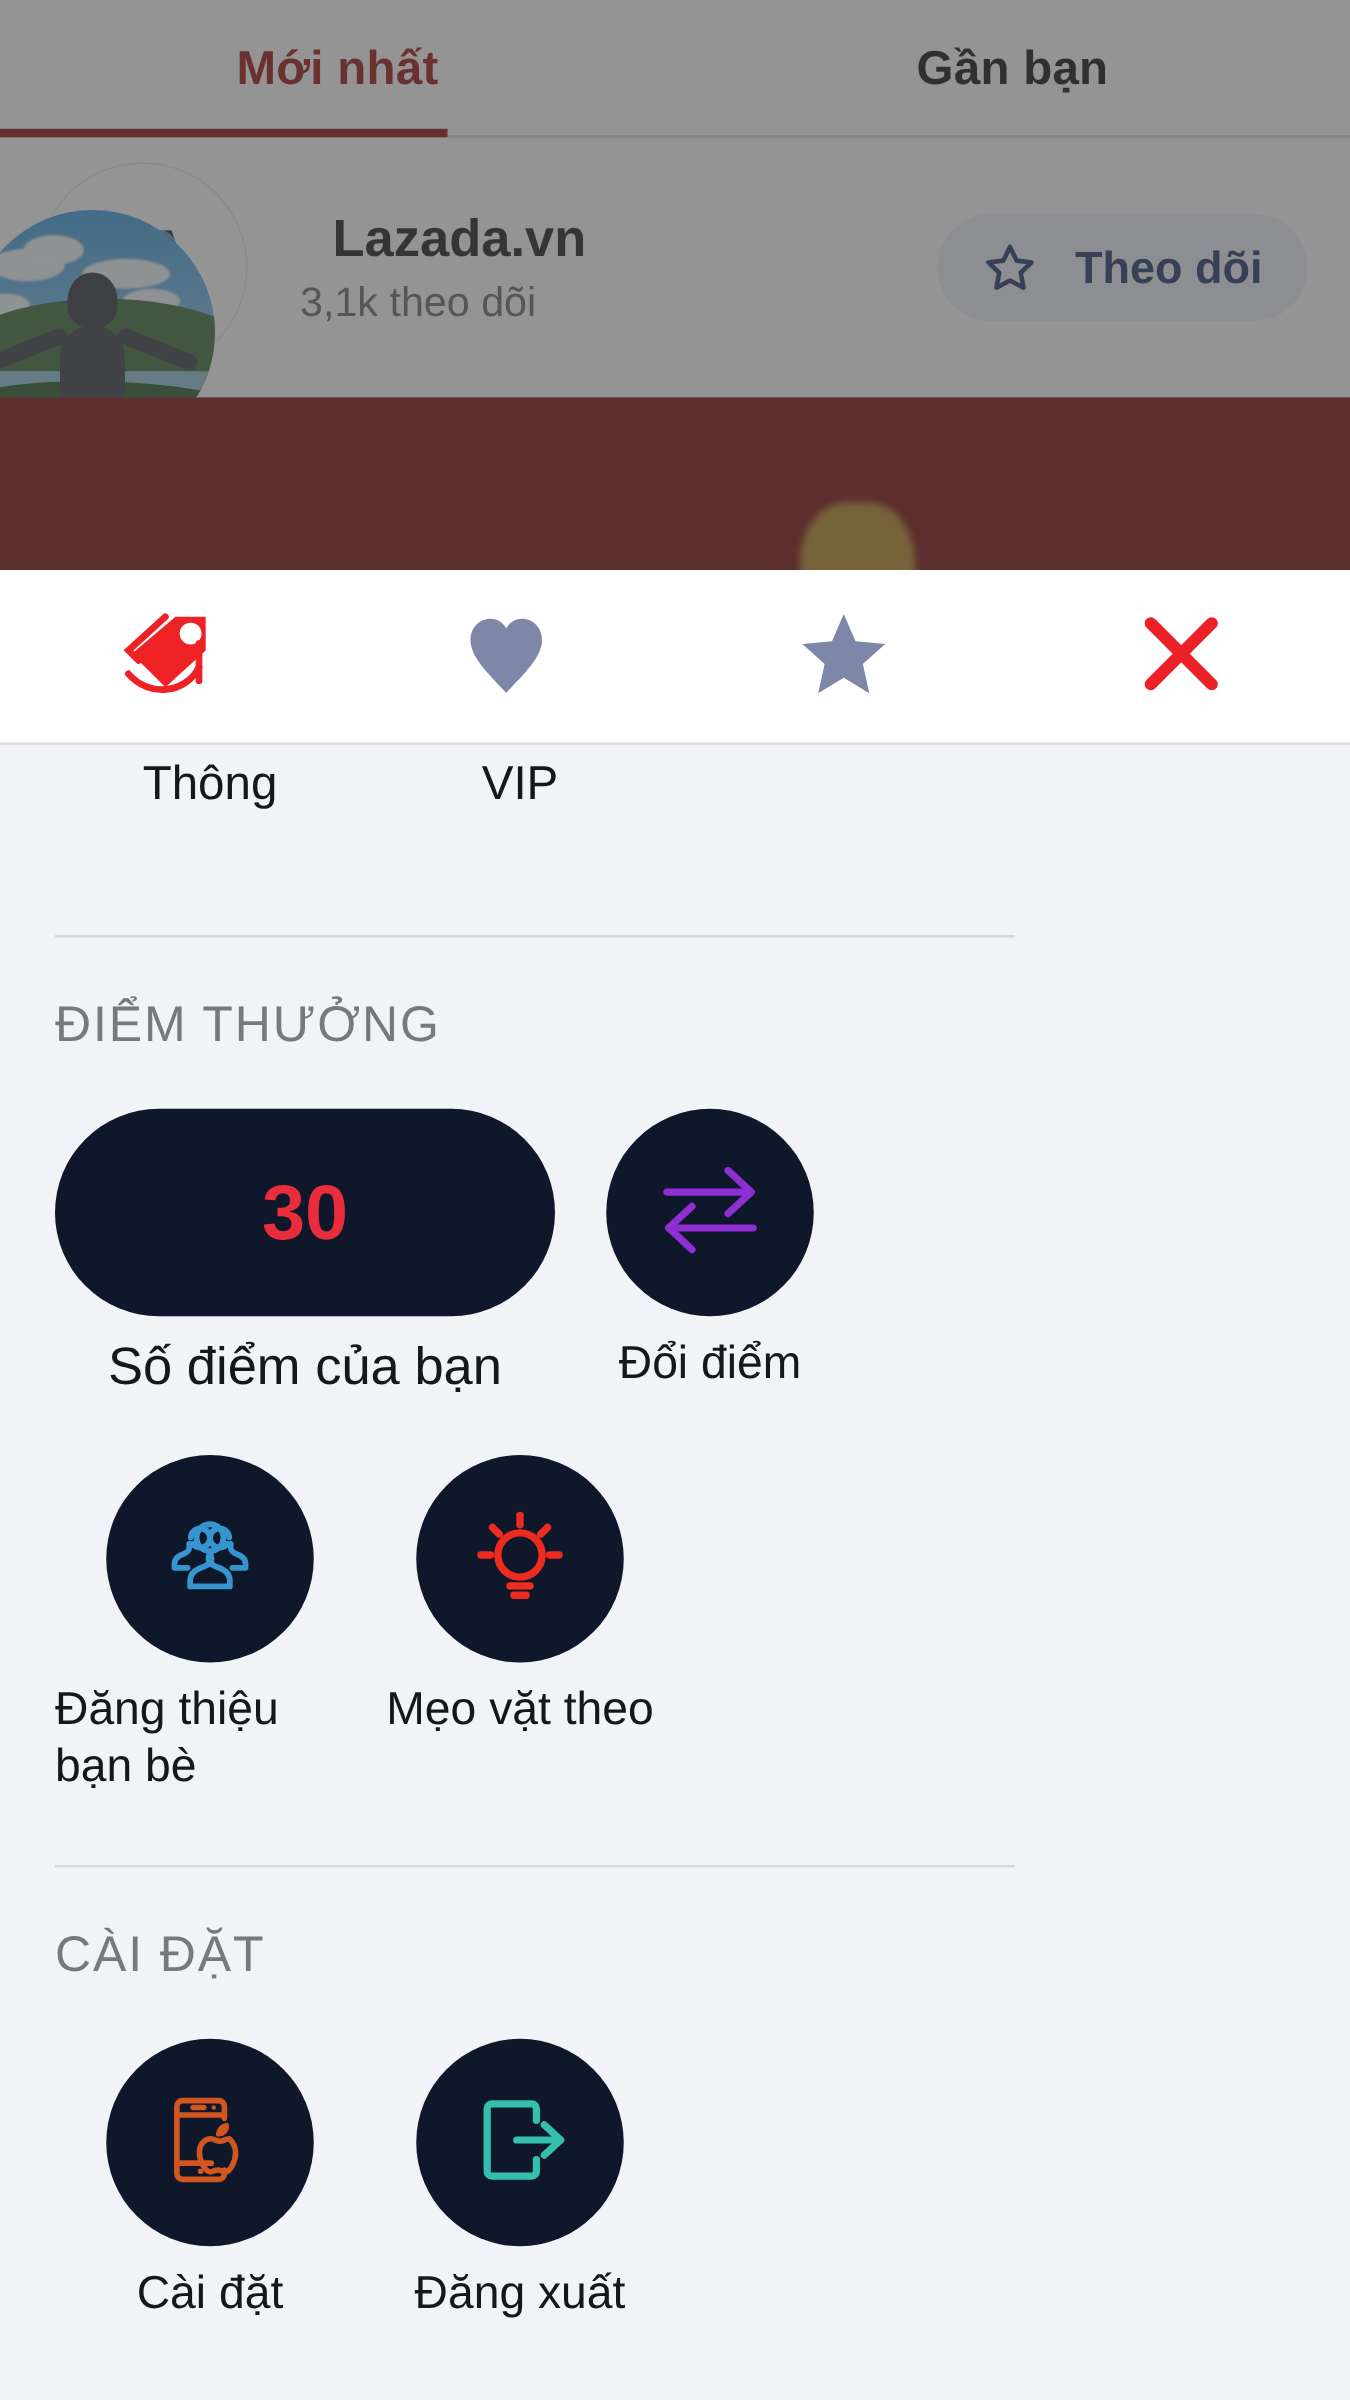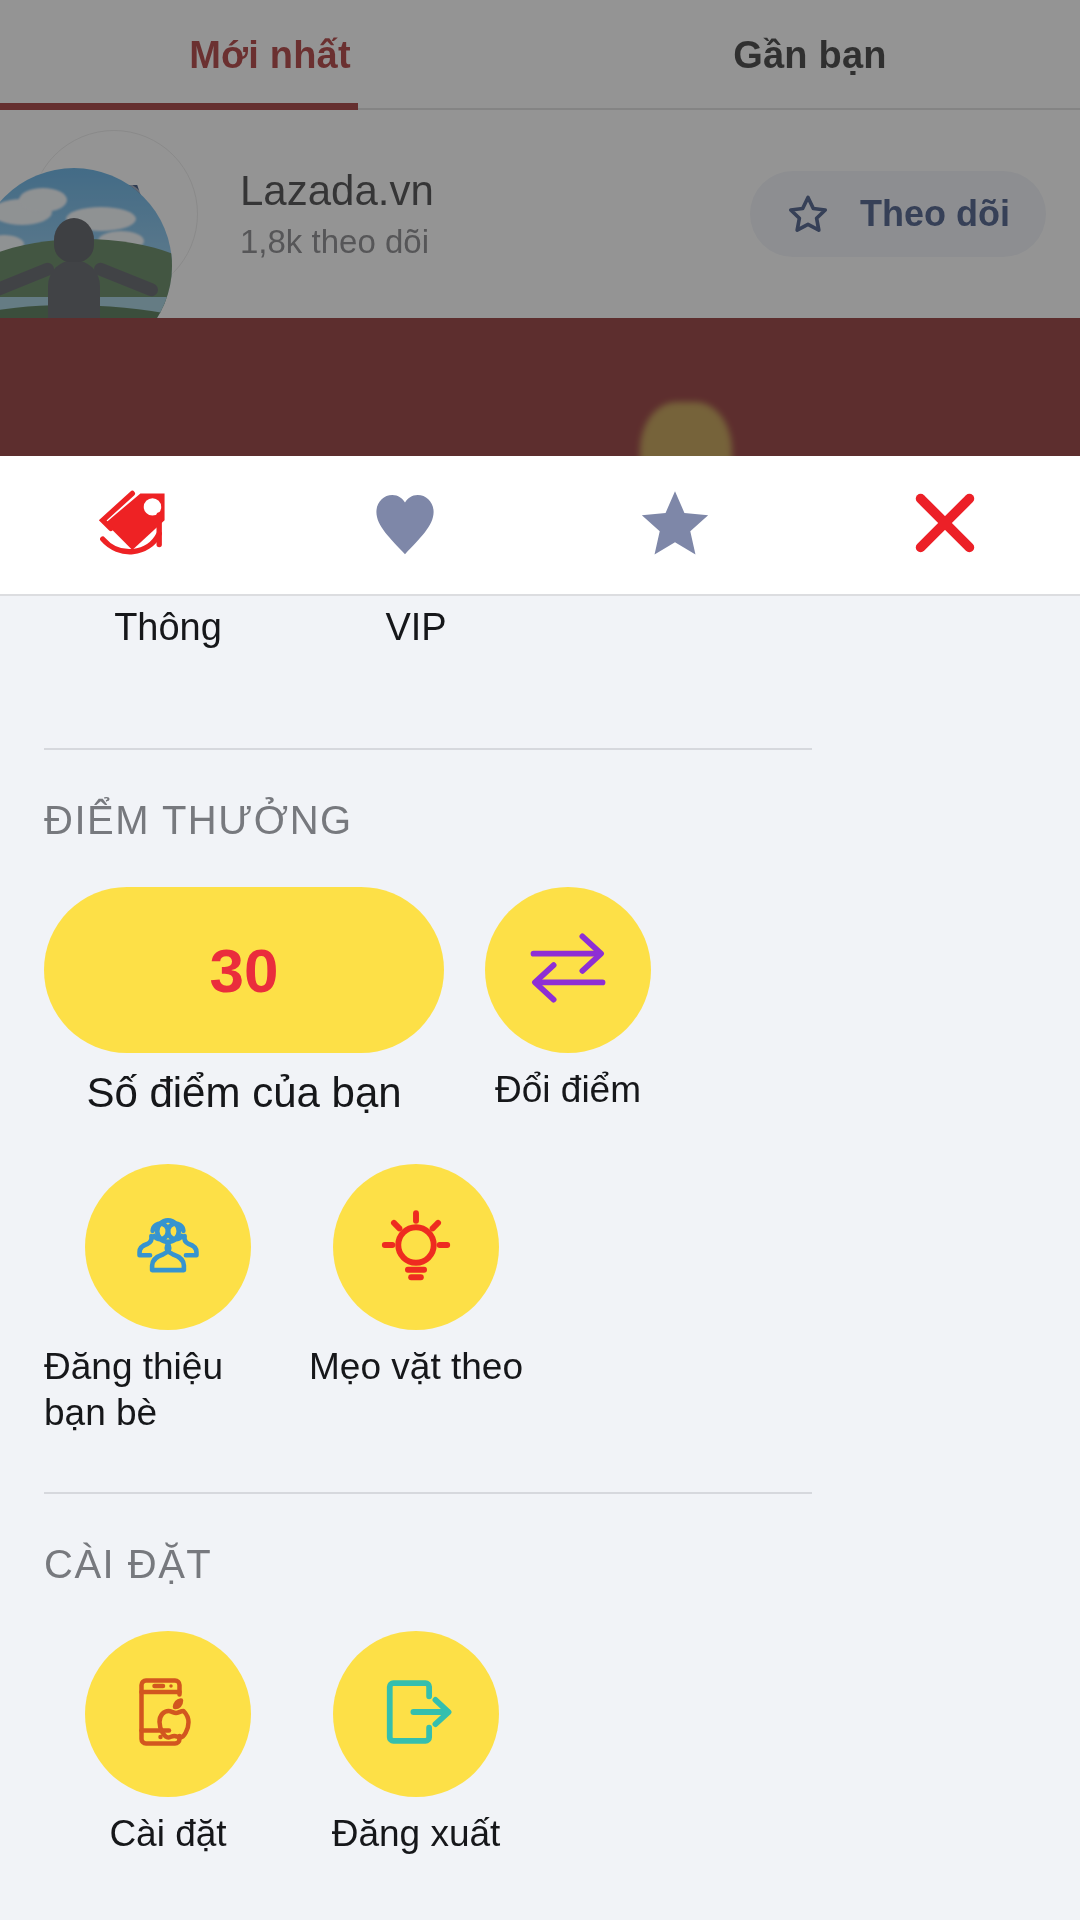--- a/index.html
+++ b/index.html
@@ -112,21 +112,21 @@
   }
   .user-avatar .arm {
     position: absolute; bottom: 40%;
     width: 68px; height: 13px; background: #3b3f47; border-radius: 7px;
   }
   .user-avatar .arm.left  { left: 12px;  transform: rotate(-22deg); }
   .user-avatar .arm.right { right: 12px; transform: rotate(22deg); }
 
   .store-meta { margin-left: 42px; flex: 1 1 auto; }
   .store-name {
-    font-size: 42px; font-weight: normal; color: #1d1d1f; line-height: 1.15;
+    font-size: 42px; font-weight: bold; color: #1d1d1f; line-height: 1.15; margin-left: 26px;
   }
   .store-followers {
     margin-top: 8px; font-size: 33px; color: #6c6c70;
   }
   .follow-btn {
     margin-right: 34px; flex: none;
     display: flex; align-items: center; gap: 30px;
     height: 86px; padding: 0 36px;
     border-radius: 43px;
     background: #eef1f7;
@@ -192,21 +192,21 @@
   }
 
   .grid { display: flex; flex-wrap: wrap; }
   .cell {
     width: 248px;
     display: flex; flex-direction: column; align-items: center;
     padding-top: 44px;
   }
   .tile {
     width: 166px; height: 166px; border-radius: 50%;
-    background: #fde047;
+    background: #0f172a;
     display: flex; align-items: center; justify-content: center;
   }
   .tile.pill {
     width: 400px; border-radius: 83px;
   }
   .points-value {
     font-size: 62px; font-weight: bold; color: #ea2d3c;
   }
   .cell-label {
     margin-top: 14px; text-align: left;
@@ -251,21 +251,21 @@
           <div class="hill-front"></div>
           <div class="arm left"></div>
           <div class="arm right"></div>
           <div class="person-body"></div>
           <div class="person-head"></div>
         </div>
       </div>
 
       <div class="store-meta">
         <div class="store-name">Lazada.vn</div>
-        <div class="store-followers">1,8k theo dõi</div>
+        <div class="store-followers">3,1k theo dõi</div>
       </div>
 
       <div class="follow-btn">
         <span>
           <svg width="44" height="44" viewBox="0 0 24 24" fill="none" stroke="#20376e" stroke-width="2" stroke-linejoin="round">
             <polygon points="12,3 14.9,9 21.4,9.8 16.7,14.3 17.9,20.8 12,17.7 6.1,20.8 7.3,14.3 2.6,9.8 9.1,9"></polygon>
           </svg>
         </span>
         <span>Theo dõi</span>
       </div>

